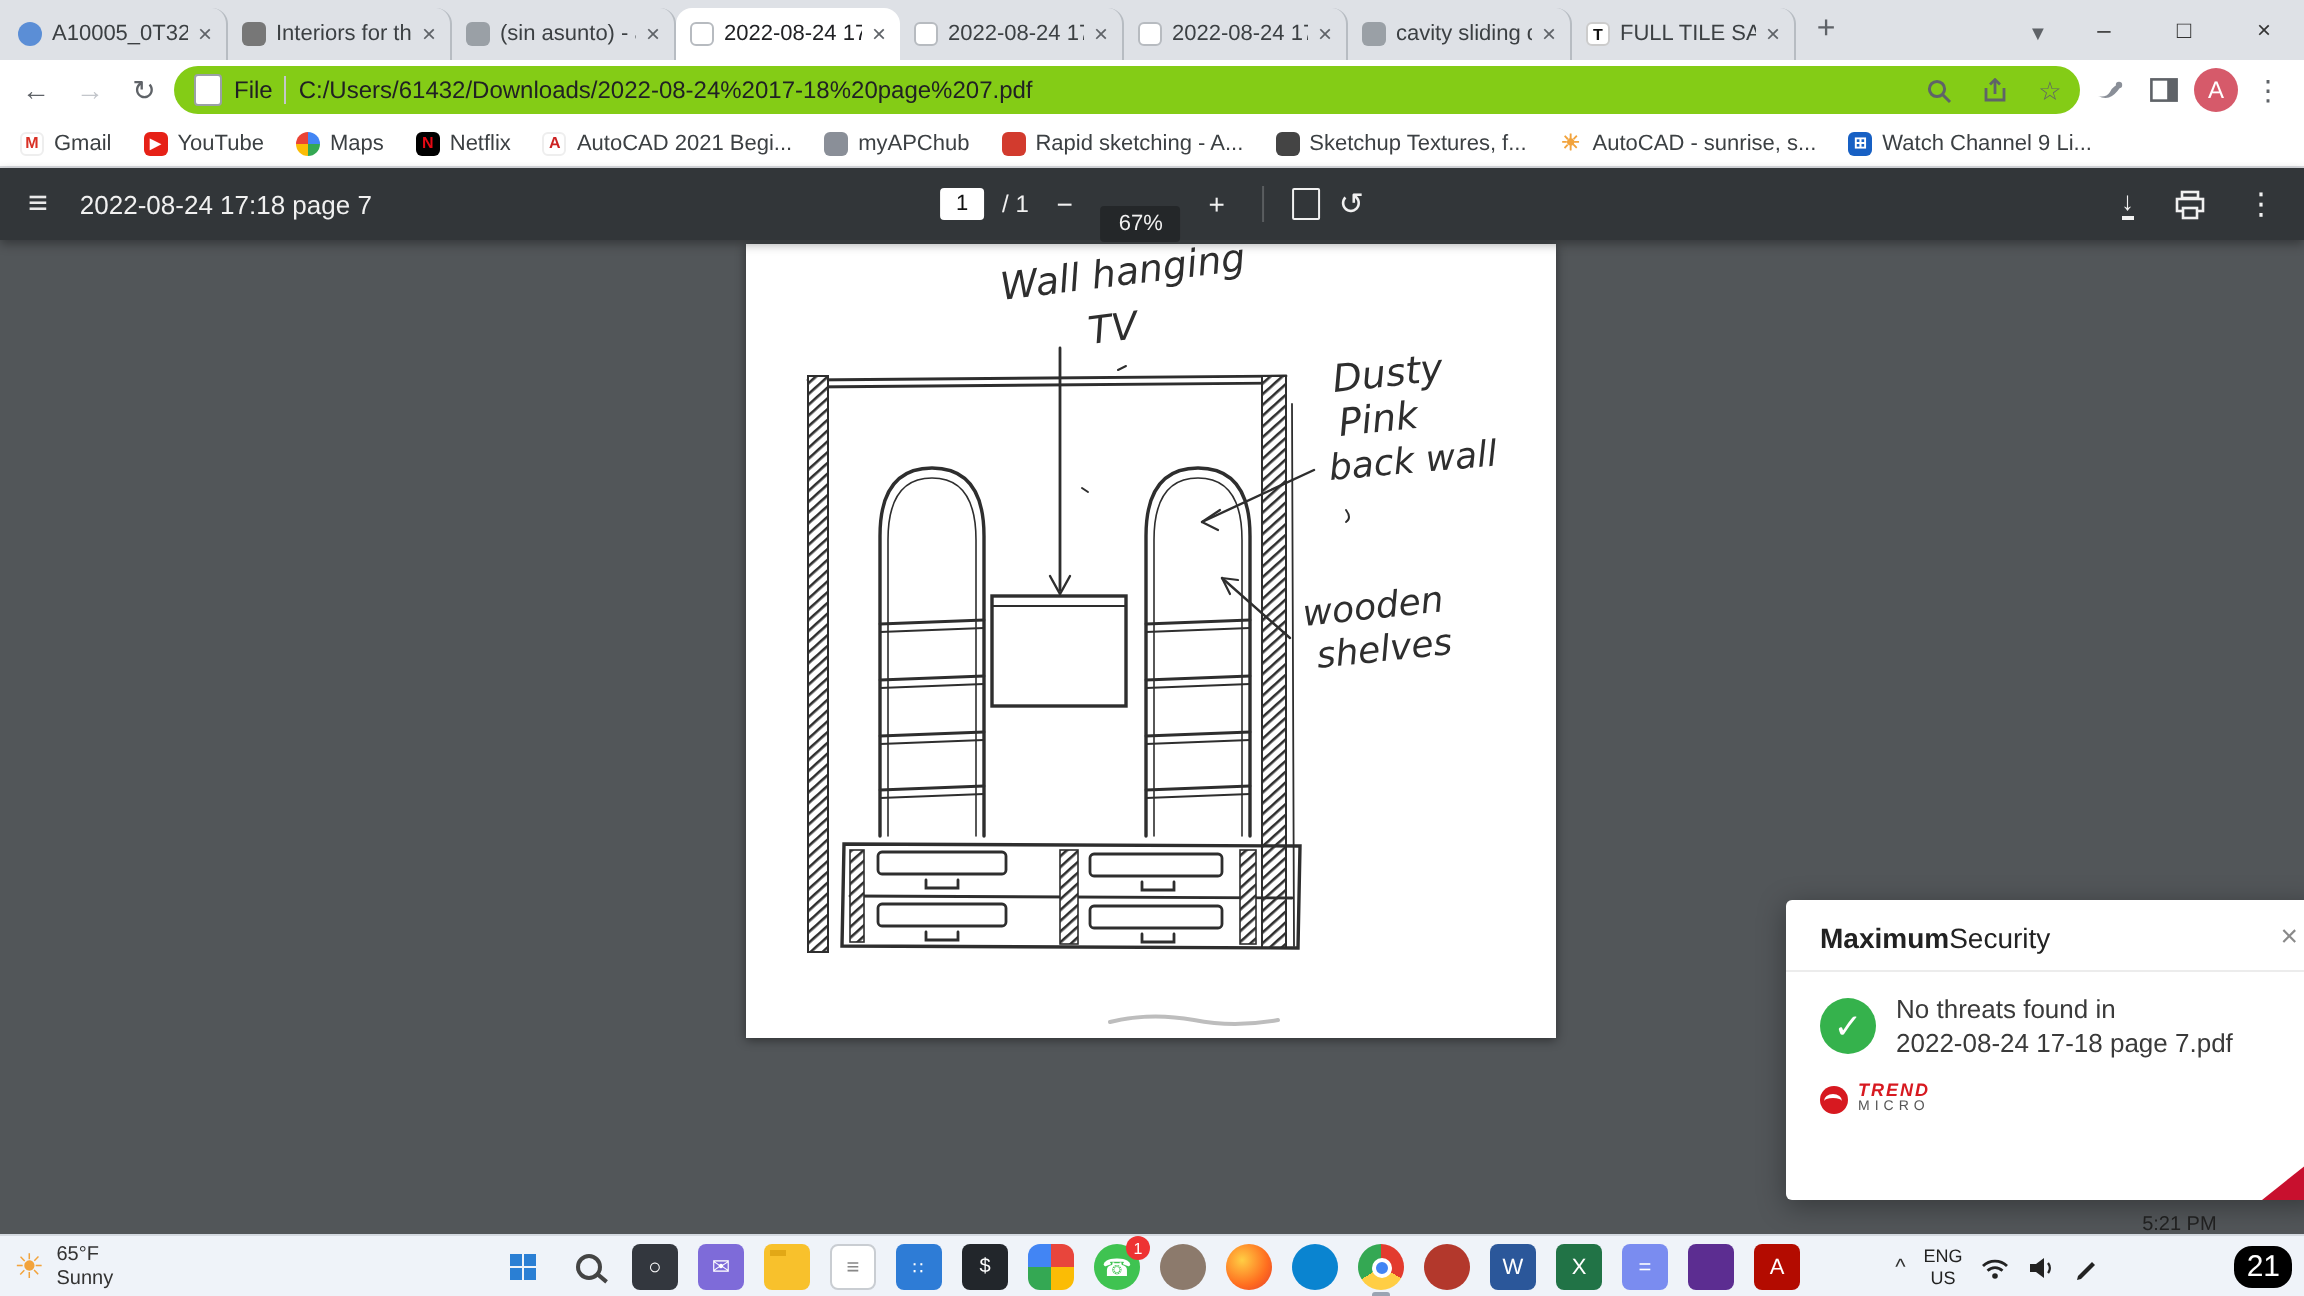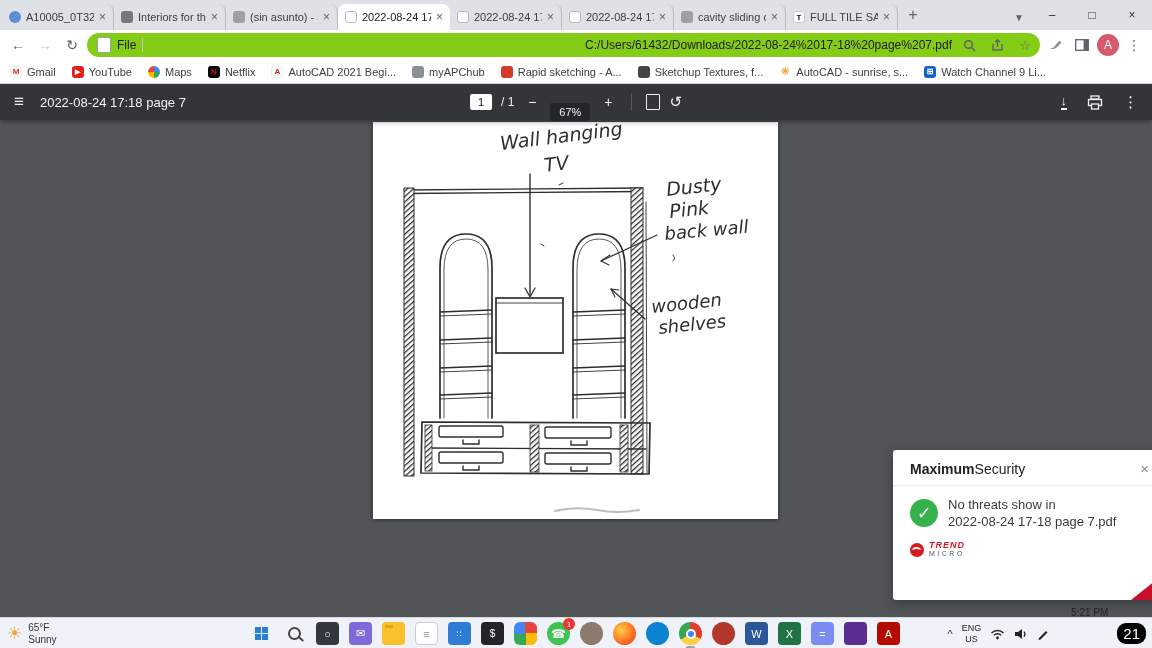--- a/index.html
+++ b/index.html
@@ -31,21 +31,21 @@
   
   .addressbar{height:30px;background:#fff;display:flex;align-items:center;padding:0 6px;gap:3px;}
   .navic{width:24px;height:24px;border-radius:50%;display:flex;align-items:center;justify-content:center;
          color:#5f6368;font-size:14px;flex:none;}
   .navic.dis{color:#c3c6cb;}
   .omnibox{flex:1;height:24px;background:#84cc16;border-radius:13px;display:flex;align-items:center;
            padding:0 4px 0 10px;font-size:12px;color:#202124;gap:6px;min-width:0;}
   .docic{width:12px;height:14px;background:#fff;border:1px solid #9aa0a6;border-radius:2px;flex:none;}
   .filelabel{color:#202124;flex:none;}
   .omnisep{width:1px;height:14px;background:#c4c7cb;flex:none;}
-  .url{flex:1;white-space:nowrap;overflow:hidden;color:#202124;text-align:right;}
+  .url{flex:1;white-space:nowrap;overflow:hidden;color:#202124;}
   .omni-ic{width:22px;height:22px;display:flex;align-items:center;justify-content:center;color:#5f6368;
            font-size:13px;flex:none;}
   .avatar{width:22px;height:22px;border-radius:50%;background:#d65a6a;color:#fff;font-size:12px;
           display:flex;align-items:center;justify-content:center;flex:none;}
 
   
   .bookmarks{height:23px;background:#fff;border-bottom:1px solid #dadce0;display:flex;align-items:center;
              padding:0 10px;gap:16px;font-size:11px;color:#3c4043;}
   .bm{display:flex;align-items:center;gap:5px;white-space:nowrap;}
   .bmfav{width:12px;height:12px;border-radius:3px;display:inline-flex;align-items:center;justify-content:center;
@@ -403,21 +403,21 @@
   </div>
 
   <div class="toast">
     <div class="toast-head">
       <span class="toast-title"><b>Maximum</b><span>Security</span></span>
       <span class="toast-close">×</span>
     </div>
     <div class="toast-body">
       <span class="check">✓</span>
       <span class="msg">
-        <span>No threats show in</span><br>
+        <span>No threats found in</span><br>
         <span>2022-08-24 17-18 page 7.pdf</span>
       </span>
     </div>
     <div class="toast-foot">
       <span class="tm-ball"></span>
       <span>
         <div class="tm-top">TREND</div>
         <div class="tm-bottom">MICRO</div>
       </span>
     </div>

